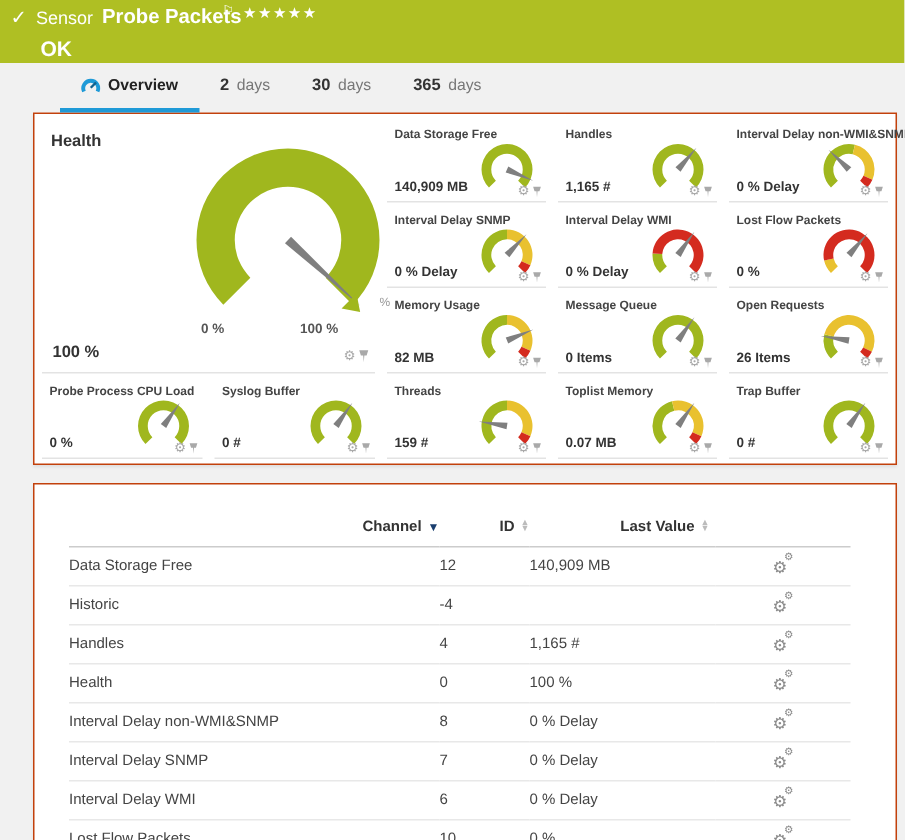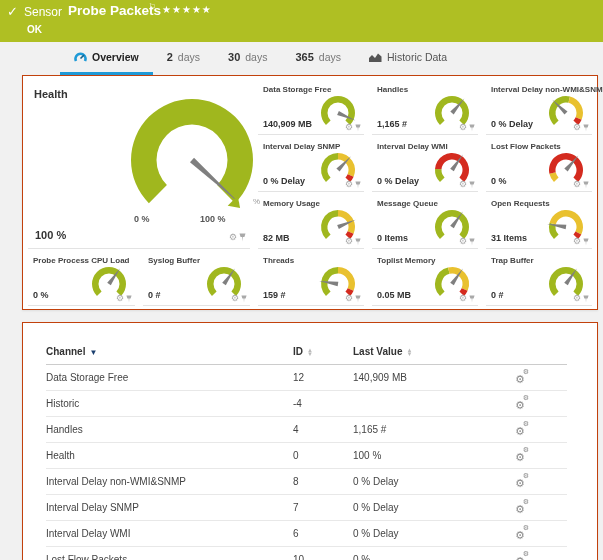--- a/index.html
+++ b/index.html
@@ -11,23 +11,23 @@
   }
   
   .topbar{
     height:42px;background:#afbf23;color:#fff;position:relative;
   }
   .topbar .check{position:absolute;left:7px;top:4px;font-size:13px;font-weight:bold;}
   .topbar .kind{position:absolute;left:24px;top:5px;font-size:12px;}
   .topbar .title{position:absolute;left:68px;top:3px;font-size:13.5px;font-weight:bold;}
   .topbar .flag{position:absolute;left:148px;top:2px;font-size:9px;}
   .topbar .stars{position:absolute;left:162px;top:4px;font-size:10px;letter-spacing:1px;cursor:pointer;}
-  .topbar .status{position:absolute;left:27px;top:24px;font-size:10px;font-weight:bold;}
+  .topbar .status{position:absolute;left:27px;top:24px;font-size:14px;font-weight:bold;}
   
-  .tabs{height:33px;display:flex;align-items:stretch;padding-left:60px;background:#f1f1f1;}
+  .tabs{height:33px;display:flex;align-items:stretch;padding-left:40px;background:#f1f1f1;}
   .tab{display:flex;align-items:center;gap:5px;padding:0 14px;font-size:10.5px;color:#555;cursor:pointer;border-bottom:3px solid transparent;}
   .tab.active{color:#222;font-weight:bold;border-bottom:3px solid #1f9ad7;}
   .tab .num{font-weight:bold;color:#333;font-size:11px;}
   .tab .word{color:#777;text-align:center;}
   .tab svg{display:block;}
   
   .panel{
     background:#fff;border:1px solid #c2410c;box-shadow:0 1px 2px rgba(0,0,0,.08);
     margin:0 5px 0 22px;
   }
@@ -47,21 +47,21 @@
   .tile .tile-label{position:absolute;left:5px;top:5px;font-size:8px;font-weight:bold;color:#444;white-space:nowrap;z-index:2;}
   .tile .tile-gauge{position:absolute;right:3px;top:12px;}
   .tile .tile-value{position:absolute;left:5px;bottom:5px;font-size:9px;font-weight:bold;color:#333;}
   .tile-icons{position:absolute;right:3px;bottom:2px;display:flex;align-items:center;gap:2px;color:#a9a9a9;}
   .tile-icons .gear{font-size:9px;line-height:1;cursor:pointer;}
   .tile-icons svg{cursor:pointer;}
   
   .tpanel{margin-top:12px;padding:16px 0 10px 0;min-height:230px;}
   table{border-collapse:collapse;margin:0 30px 0 23px;width:calc(100% - 53px);}
   th,td{font-size:10px;padding:0;height:25px;}
-  thead th{color:#333;font-weight:bold;text-align:left;border-bottom:1px solid #ccc;}
+  thead th{color:#333;font-weight:bold;text-align:right;border-bottom:1px solid #ccc;}
   tbody td{color:#444;border-bottom:1px solid #e8e8e8;}
   th.c-id,td.c-id{width:60px;}
   th.c-val,td.c-val{width:120px;padding-right:4px;}
   th.c-ico,td.c-ico{width:90px;text-align:center;}
   .sort-desc{color:#1a3e6e;font-size:8px;margin-left:4px;}
   .sort-both{display:inline-flex;flex-direction:column;vertical-align:middle;margin-left:4px;color:#bbb;font-size:6px;line-height:4px;}
   .gears{position:relative;display:inline-block;width:14px;height:13px;color:#8a8a8a;cursor:pointer;}
   .gears .g1{position:absolute;left:0;bottom:-2px;font-size:11px;line-height:1;}
   .gears .g2{position:absolute;right:0;top:-2px;font-size:7px;line-height:1;}
 </style>
@@ -90,26 +90,20 @@
       <span class="word">days</span>
     </div>
     <div class="tab">
       <span class="num">30</span>
       <span class="word">days</span>
     </div>
     <div class="tab">
       <span class="num">365</span>
       <span class="word">days</span>
     </div>
-    <div class="tab">
-      <svg width="13" height="11" viewBox="0 0 13 11">
-        <polygon points="0,10 0,6 3,3 6,6 9,1.5 12.5,4.5 12.5,10" fill="#555"></polygon>
-      </svg>
-      <span>Historic Data</span>
-    </div>
   </div>
 
 <div class="panel gpanel" id="gpanel">
   <div class="health-tile">
     <div class="h-label">Health</div>
     <svg id="health-svg" width="172" height="126" style="position:absolute;left:78px;top:16px;">
         <path d="M42.87,107.13 A61 61 0 1 1 129.13,107.13 L111.10,89.10 A35.5 35.5 0 1 0 60.90,89.10 Z" fill="#a0b71e"></path>
         <polygon points="88.02,61.78 134.08,107.75 83.98,66.22" fill="#7f7f7f"></polygon>
         <polygon points="134.08,112.08 131.70,99.71 121.71,109.70" fill="#a0b71e"></polygon>
       </svg>
@@ -245,21 +239,21 @@
       </div>
     </div>
     <div class="tile">
       <div class="tile-label">Open Requests</div>
       <svg class="tile-gauge" width="46" height="40">
         <path d="M10.98,33.02 A17 17 0 0 1 6.53,16.77 L12.83,18.39 A10.5 10.5 0 0 0 15.58,28.42 Z" fill="#a0b71e"></path>
         <path d="M6.53,16.77 A17 17 0 1 1 38.27,28.48 L32.43,25.62 A10.5 10.5 0 1 0 12.83,18.39 Z" fill="#e9c12f"></path>
         <path d="M38.27,28.48 A17 17 0 0 1 35.02,33.02 L30.42,28.42 A10.5 10.5 0 0 0 32.43,25.62 Z" fill="#d42b1f"></path>
         <polygon points="22.66,23.17 4.23,18.03 23.34,18.83" fill="#7f7f7f"></polygon>
       </svg>
-      <div class="tile-value">31 Items</div>
+      <div class="tile-value">26 Items</div>
       <div class="tile-icons">
         <span class="gear">⚙</span>
         <svg width="6" height="8" viewBox="0 0 7 9">
           <path d="M0.5,0.5 L6.5,0.5 L5.4,4 L3.9,4 L3.5,8.5 L3.1,4 L1.6,4 Z" fill="#a9a9a9"></path>
         </svg>
       </div>
     </div>
     <div class="tile">
       <div class="tile-label">Probe Process CPU Load</div>
       <svg class="tile-gauge" width="46" height="40">
@@ -305,21 +299,21 @@
       </div>
     </div>
     <div class="tile">
       <div class="tile-label">Toplist Memory</div>
       <svg class="tile-gauge" width="46" height="40">
         <path d="M10.98,33.02 A17 17 0 0 1 19.03,4.47 L20.55,10.79 A10.5 10.5 0 0 0 15.58,28.42 Z" fill="#a0b71e"></path>
         <path d="M19.03,4.47 A17 17 0 0 1 38.60,27.75 L32.64,25.17 A10.5 10.5 0 0 0 20.55,10.79 Z" fill="#e9c12f"></path>
         <path d="M38.60,27.75 A17 17 0 0 1 35.02,33.02 L30.42,28.42 A10.5 10.5 0 0 0 32.64,25.17 Z" fill="#d42b1f"></path>
         <polygon points="21.20,19.73 33.93,5.46 24.80,22.27" fill="#7f7f7f"></polygon>
       </svg>
-      <div class="tile-value">0.05 MB</div>
+      <div class="tile-value">0.07 MB</div>
       <div class="tile-icons">
         <span class="gear">⚙</span>
         <svg width="6" height="8" viewBox="0 0 7 9">
           <path d="M0.5,0.5 L6.5,0.5 L5.4,4 L3.9,4 L3.5,8.5 L3.1,4 L1.6,4 Z" fill="#a9a9a9"></path>
         </svg>
       </div>
     </div>
     <div class="tile">
       <div class="tile-label">Trap Buffer</div>
       <svg class="tile-gauge" width="46" height="40">

